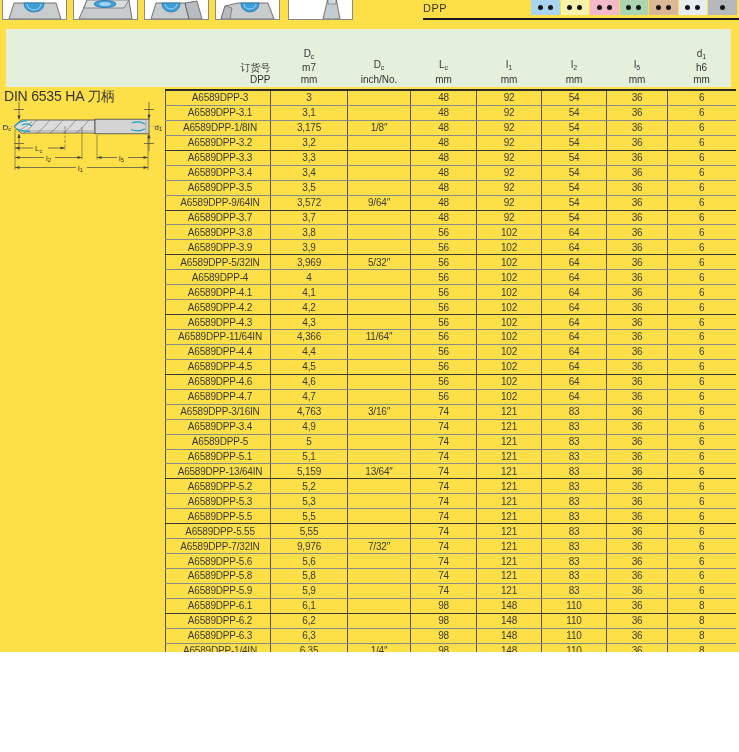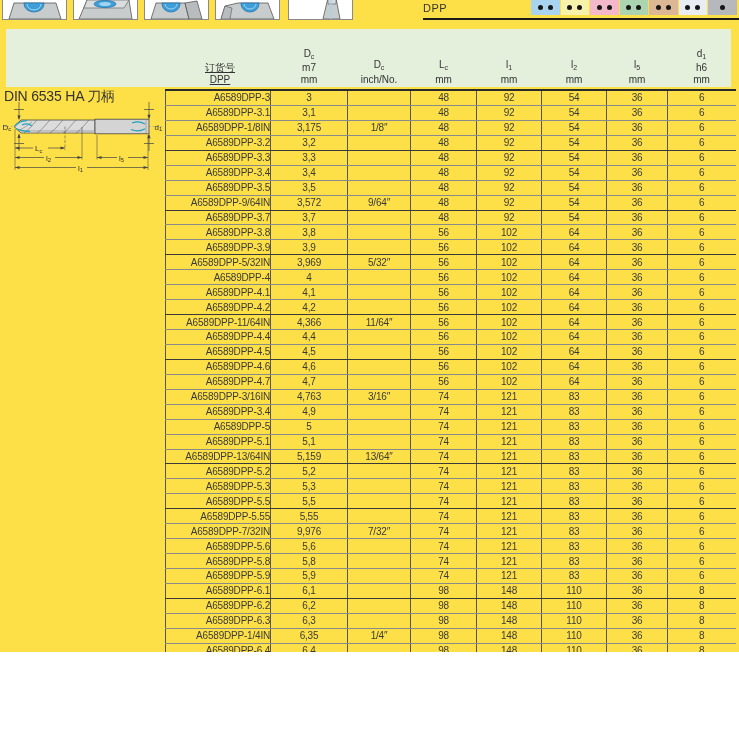--- a/index.html
+++ b/index.html
@@ -18,26 +18,26 @@
   .dpp-rule{position:absolute;left:423px;top:18px;width:316px;height:2px;background:#1a1a1a;}
 
   
   .green-band{position:absolute;left:6px;top:29px;width:725px;height:58px;background:#e4f0dc;}
 
   
   table.cat{position:absolute;left:165px;top:29px;width:570px;border-collapse:collapse;table-layout:fixed;}
   table.cat th{height:56px;vertical-align:bottom;font-weight:normal;padding:0 0 4px 0;
                border-bottom:2px solid #2b2b2b;color:#333;}
   table.cat th .hl{display:block;line-height:11.5px;font-size:10px;text-align:center;white-space:nowrap;}
-  table.cat th.left .hl{text-align:center;padding-left:4px;text-decoration:underline;}
+  table.cat th.left .hl{text-align:right;padding-left:4px;}
   sub,.sb{font-size:7px;vertical-align:-2px;}
   table.cat td{height:13.95px;padding:0;font-size:10px;line-height:13px;letter-spacing:-0.2px;
                text-align:center;border-bottom:1px solid #8a8a8a;border-left:1px solid #555;
                white-space:nowrap;overflow:hidden;color:#3a3a3a;}
-  table.cat td.c-left{text-align:right;padding-left:4px;}
+  table.cat td.c-left{text-align:center;padding-left:4px;}
   table.cat tr.group-end td{border-bottom:1.6px solid #3a3a3a;}
 
   .section-label{position:absolute;left:4px;top:88px;font-size:14px;color:#333;letter-spacing:-0.2px;}
 
   .bottom-rule{position:absolute;left:0;top:745px;width:739px;height:2.5px;background:#111;z-index:5;}
 
   .diagram{position:absolute;left:2px;top:100px;}
   .dimtext{font-size:8px;fill:#333;}
   .ss{font-size:6px;}
 </style>
@@ -387,20 +387,30 @@
           <td class="c-left">A6589DPP-4.2</td>
           <td>4,2</td>
           <td></td>
           <td>56</td>
           <td>102</td>
           <td>64</td>
           <td>36</td>
           <td>6</td>
         </tr>
         <tr>
+          <td class="c-left">A6589DPP-4.3</td>
+          <td>4,3</td>
+          <td></td>
+          <td>56</td>
+          <td>102</td>
+          <td>64</td>
+          <td>36</td>
+          <td>6</td>
+        </tr>
+        <tr>
           <td class="c-left">A6589DPP-11/64IN</td>
           <td>4,366</td>
           <td>11/64″</td>
           <td>56</td>
           <td>102</td>
           <td>64</td>
           <td>36</td>
           <td>6</td>
         </tr>
         <tr>

